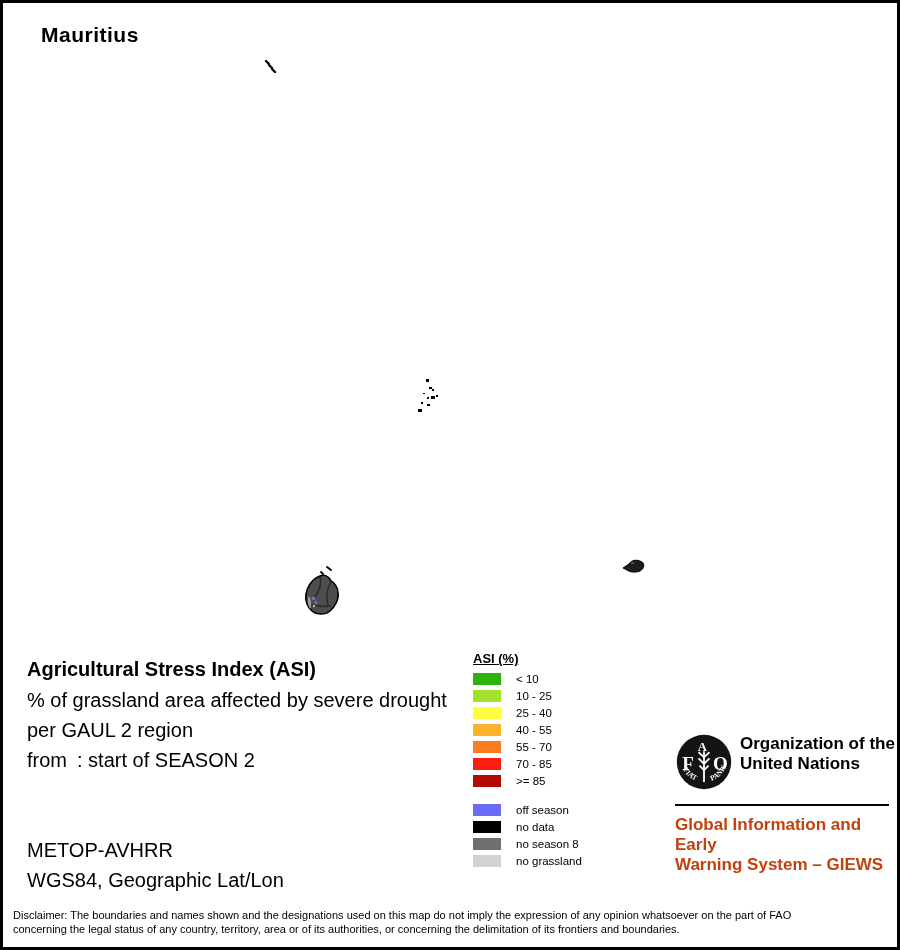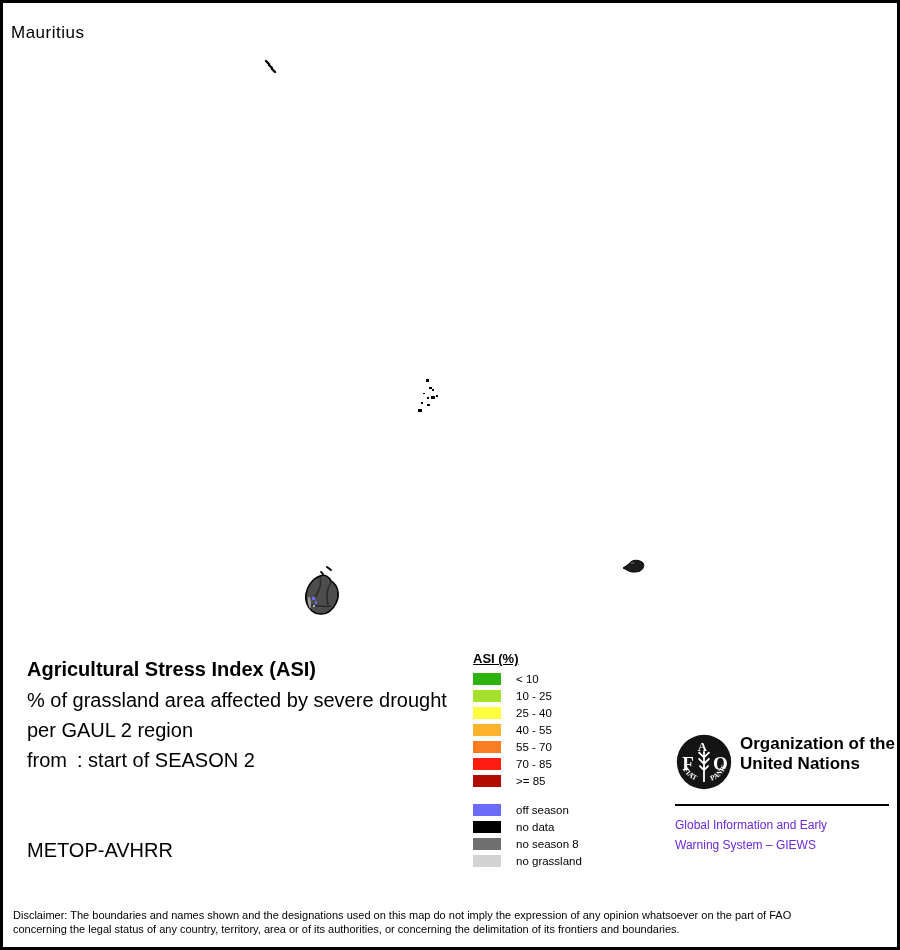--- a/index.html
+++ b/index.html
@@ -2,35 +2,35 @@
 <html><head>
 <meta charset="utf-8">
 <style>
   html,body{margin:0;padding:0;background:#888;}
   .page{
     position:relative;width:900px;height:950px;box-sizing:border-box;
     background:#ffffff;border:3px solid #000;overflow:hidden;
     font-family:"Liberation Sans", sans-serif;color:#000;
   }
   .abs{position:absolute;}
-  .map-title{left:8px;top:20px;font-size:17px;font-weight:normal;letter-spacing:0.5px;}
+  .map-title{left:38px;top:20px;font-size:21px;font-weight:bold;letter-spacing:0.5px;}
   .info-line{left:24px;font-size:20px;white-space:pre;}
   .info-head{font-weight:bold;}
   .fixed-label{display:inline-block;width:50px;}
   .legend{left:470px;top:648px;width:200px;}
   .legend-head{font-size:13px;font-weight:bold;text-decoration:underline;margin:0 0 7px 0;}
   .legend-row{display:flex;align-items:center;margin-bottom:5px;height:12px;}
   .swatch{width:28px;height:12px;flex:0 0 28px;}
   .legend-row .lab{margin-left:15px;font-size:11.5px;white-space:pre;}
   .legend2{left:470px;top:801px;width:200px;}
   .legend2 .legend-row{margin-bottom:5px;}
   .fao-logo{left:672px;top:730px;}
   .fao-org{left:737px;top:731px;font-size:17px;font-weight:bold;line-height:20px;}
   .fao-divider{left:672px;top:801px;width:214px;height:2px;background:#000;}
-  .giews{left:672px;top:812px;font-size:12px;line-height:20px;color:#6d28d9;}
+  .giews{left:672px;top:812px;font-size:17px;line-height:20px;color:#c2410c;font-weight:bold;}
   .disclaimer{left:10px;top:905px;font-size:11px;line-height:14px;color:#000;}
   .dot{position:absolute;background:#000;}
   .island-svg{position:absolute;}
 </style>
 </head>
 <body>
 
 <div class="page">
 
   <div class="abs map-title">Mauritius</div>
@@ -67,20 +67,21 @@
   <svg class="island-svg" style="left:616px;top:552px;" width="30" height="22" viewBox="0 0 30 22">
     <path d="M4,13 L10,9 C12,5 18,4 23,7 C26,9 25,14 21,16 C16,18 10,17 8,15 Z" fill="#1c1c1c" stroke="#000" stroke-width="1"></path>
     <rect x="12" y="7" width="3" height="2" fill="#4d4d4d"></rect>
   </svg>
 
   <div class="abs info-line info-head" style="top:655px;">Agricultural Stress Index (ASI)</div>
   <div class="abs info-line" style="top:686px;">% of grassland area affected by severe drought</div>
   <div class="abs info-line" style="top:716px;">per GAUL 2 region</div>
   <div class="abs info-line" style="top:746px;"><span class="fixed-label">from</span><span>: start of SEASON 2</span></div>
   <div class="abs info-line" style="top:836px;">METOP-AVHRR</div>
+  <div class="abs info-line" style="top:866px;">WGS84, Geographic Lat/Lon</div>
 
   <div class="abs legend">
     <div class="legend-head">ASI (%)</div>
     <div class="legend-row">
       <div class="swatch" style="background: rgb(45, 178, 14);"></div>
       <div class="lab">&lt; 10</div>
     </div>
     <div class="legend-row">
       <div class="swatch" style="background: rgb(165, 224, 45);"></div>
       <div class="lab">10 - 25</div>

